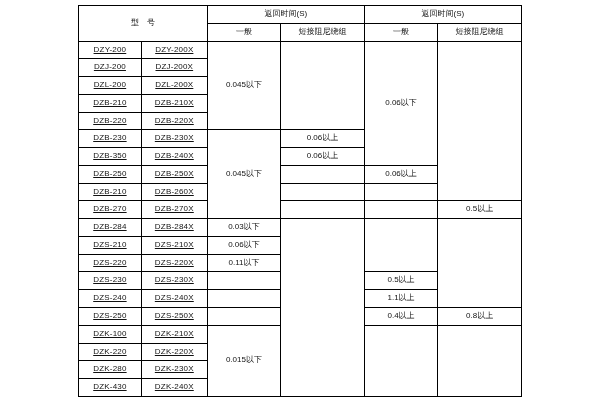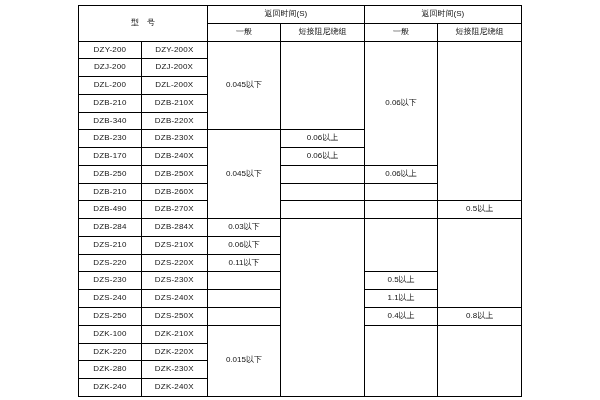--- a/index.html
+++ b/index.html
@@ -38,21 +38,21 @@
     line-height: 1.1;
     white-space: nowrap;
   }
   .col-model-a { width: 60px; }
   .col-model-b { width: 63px; }
   .col-q { width: 70px; }
   .col-s { width: 80px; }
   .hdr-group { font-size: 8.5px; }
   .hdr-sub { font-size: 8px; }
   .blank { }
-  .model-cell { font-size: 8px; letter-spacing: 0.2px; }
+  .model-cell { font-size: 8px; letter-spacing: 0.2px; text-decoration: underline; }
 </style>
 </head>
 <body>
 
 <div id="sheet">
   <table class="spec">
     <colgroup>
       <col class="col-model-a">
         <col class="col-model-b">
         <col class="col-q">
@@ -88,49 +88,49 @@
       </tr>
       <tr>
         <td class="model-cell">DZL-200</td>
         <td class="model-cell">DZL-200X</td>
       </tr>
       <tr>
         <td class="model-cell">DZB-210</td>
         <td class="model-cell">DZB-210X</td>
       </tr>
       <tr>
-        <td class="model-cell">DZB-340</td>
+        <td class="model-cell">DZB-220</td>
         <td class="model-cell">DZB-220X</td>
       </tr>
 
       <tr>
         <td class="model-cell">DZB-230</td>
         <td class="model-cell">DZB-230X</td>
         <td rowspan="5">0.045以下</td>
         <td>0.06以上</td>
       </tr>
       <tr>
-        <td class="model-cell">DZB-170</td>
+        <td class="model-cell">DZB-350</td>
         <td class="model-cell">DZB-240X</td>
         <td>0.06以上</td>
       </tr>
       <tr>
         <td class="model-cell">DZB-250</td>
         <td class="model-cell">DZB-250X</td>
         <td class="blank"></td>
         <td>0.06以上</td>
       </tr>
       <tr>
         <td class="model-cell">DZB-210</td>
         <td class="model-cell">DZB-260X</td>
         <td class="blank"></td>
         <td class="blank"></td>
       </tr>
       <tr>
-        <td class="model-cell">DZB-490</td>
+        <td class="model-cell">DZB-270</td>
         <td class="model-cell">DZB-270X</td>
         <td class="blank"></td>
         <td class="blank"></td>
         <td>0.5以上</td>
       </tr>
 
       <tr>
         <td class="model-cell">DZB-284</td>
         <td class="model-cell">DZB-284X</td>
         <td>0.03以下</td>
@@ -177,18 +177,18 @@
       </tr>
       <tr>
         <td class="model-cell">DZK-220</td>
         <td class="model-cell">DZK-220X</td>
       </tr>
       <tr>
         <td class="model-cell">DZK-280</td>
         <td class="model-cell">DZK-230X</td>
       </tr>
       <tr>
-        <td class="model-cell">DZK-240</td>
+        <td class="model-cell">DZK-430</td>
         <td class="model-cell">DZK-240X</td>
       </tr>
     </tbody>
   </table>
 </div>
 
 </body></html>

